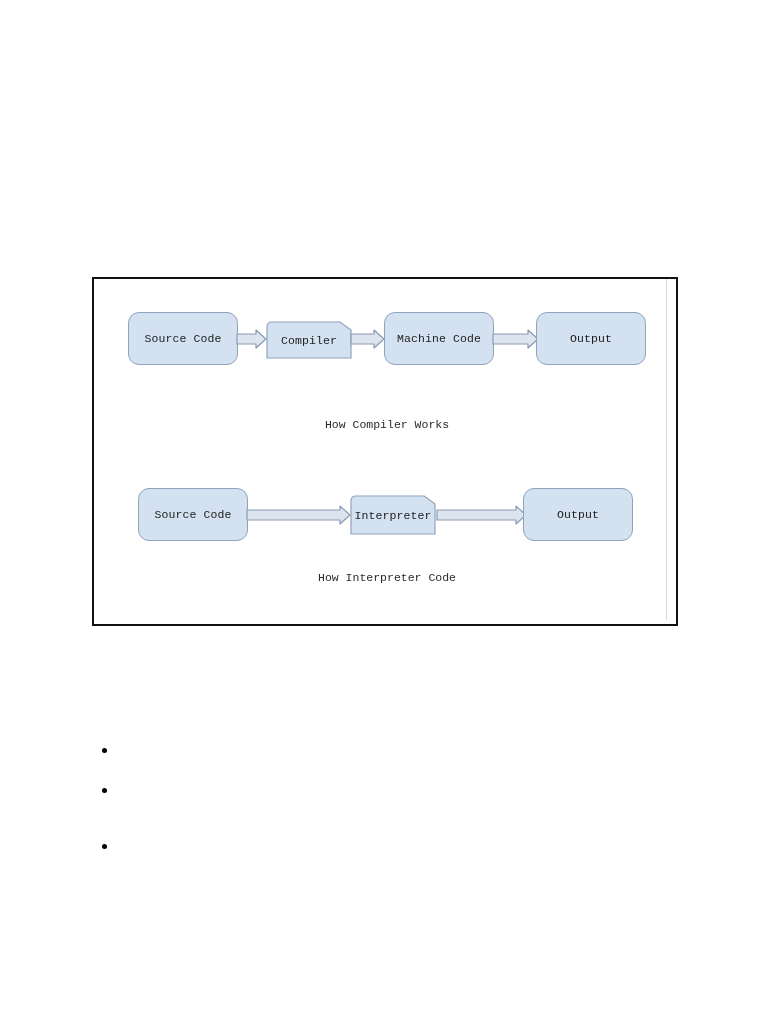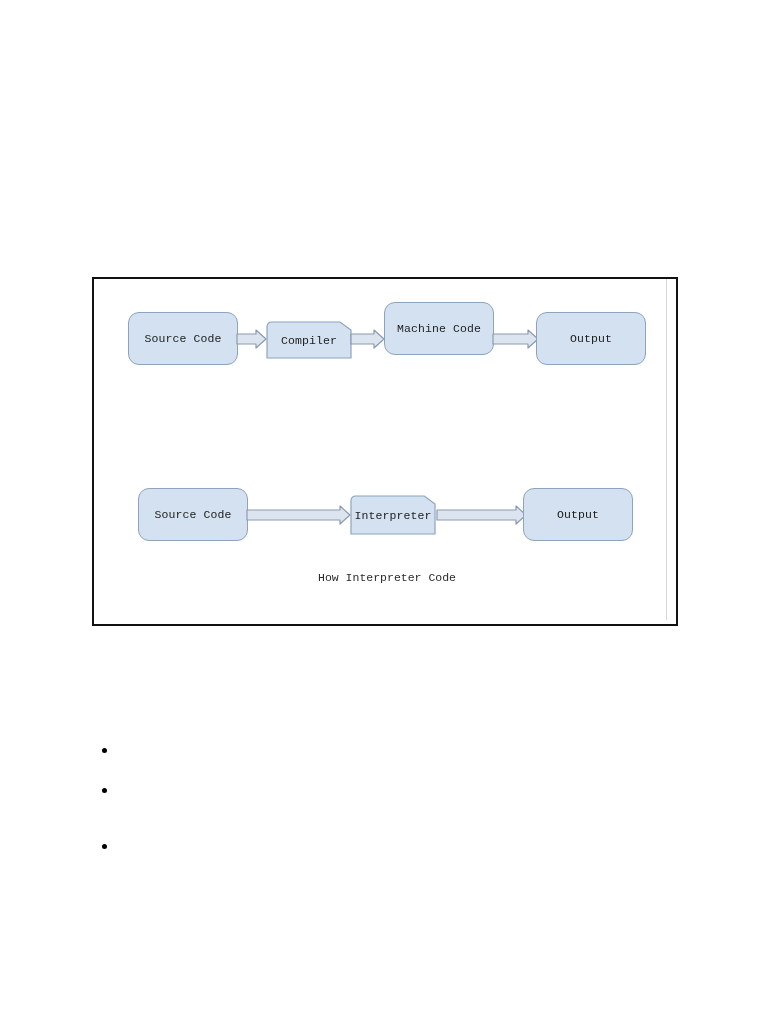--- a/index.html
+++ b/index.html
@@ -152,34 +152,35 @@
       </svg>
       <span class="notch-label">Compiler</span>
     </div>
 
     <div class="arrow" style="left:256px; top:49px; width:36px; height:22px;">
       <svg width="36" height="22" viewBox="0 0 36 22">
         <path d="M1,6 L24,6 L24,2 L34,11 L24,20 L24,16 L1,16 Z" fill="#dce5ef" stroke="#8a9bb0" stroke-width="1.2" stroke-linejoin="round"></path>
       </svg>
     </div>
 
-    <div class="node rounded" style="left:290px; top:23px; width:110px; height:53px;">
+    <div class="node rounded" style="left:290px; top:33px; width:110px; height:53px;">
       <span>Machine Code</span>
     </div>
 
     <div class="arrow" style="left:398px; top:49px; width:48px; height:22px;">
       <svg width="48" height="22" viewBox="0 0 48 22">
         <path d="M1,6 L36,6 L36,2 L46,11 L36,20 L36,16 L1,16 Z" fill="#dce5ef" stroke="#8a9bb0" stroke-width="1.2" stroke-linejoin="round"></path>
       </svg>
     </div>
 
     <div class="node rounded" style="left:442px; top:33px; width:110px; height:53px;">
       <span>Output</span>
     </div>
 
+    <div class="caption" style="left:0; top:139px; width:586px;">How Compiler Works</div>
   </div>
 
   <div class="diagram">
 
     <div class="node rounded" style="left:44px; top:209px; width:110px; height:53px;">
       <span>Source Code</span>
     </div>
 
     <div class="arrow" style="left:152px; top:225px; width:106px; height:22px;">
       <svg width="106" height="22" viewBox="0 0 106 22">

